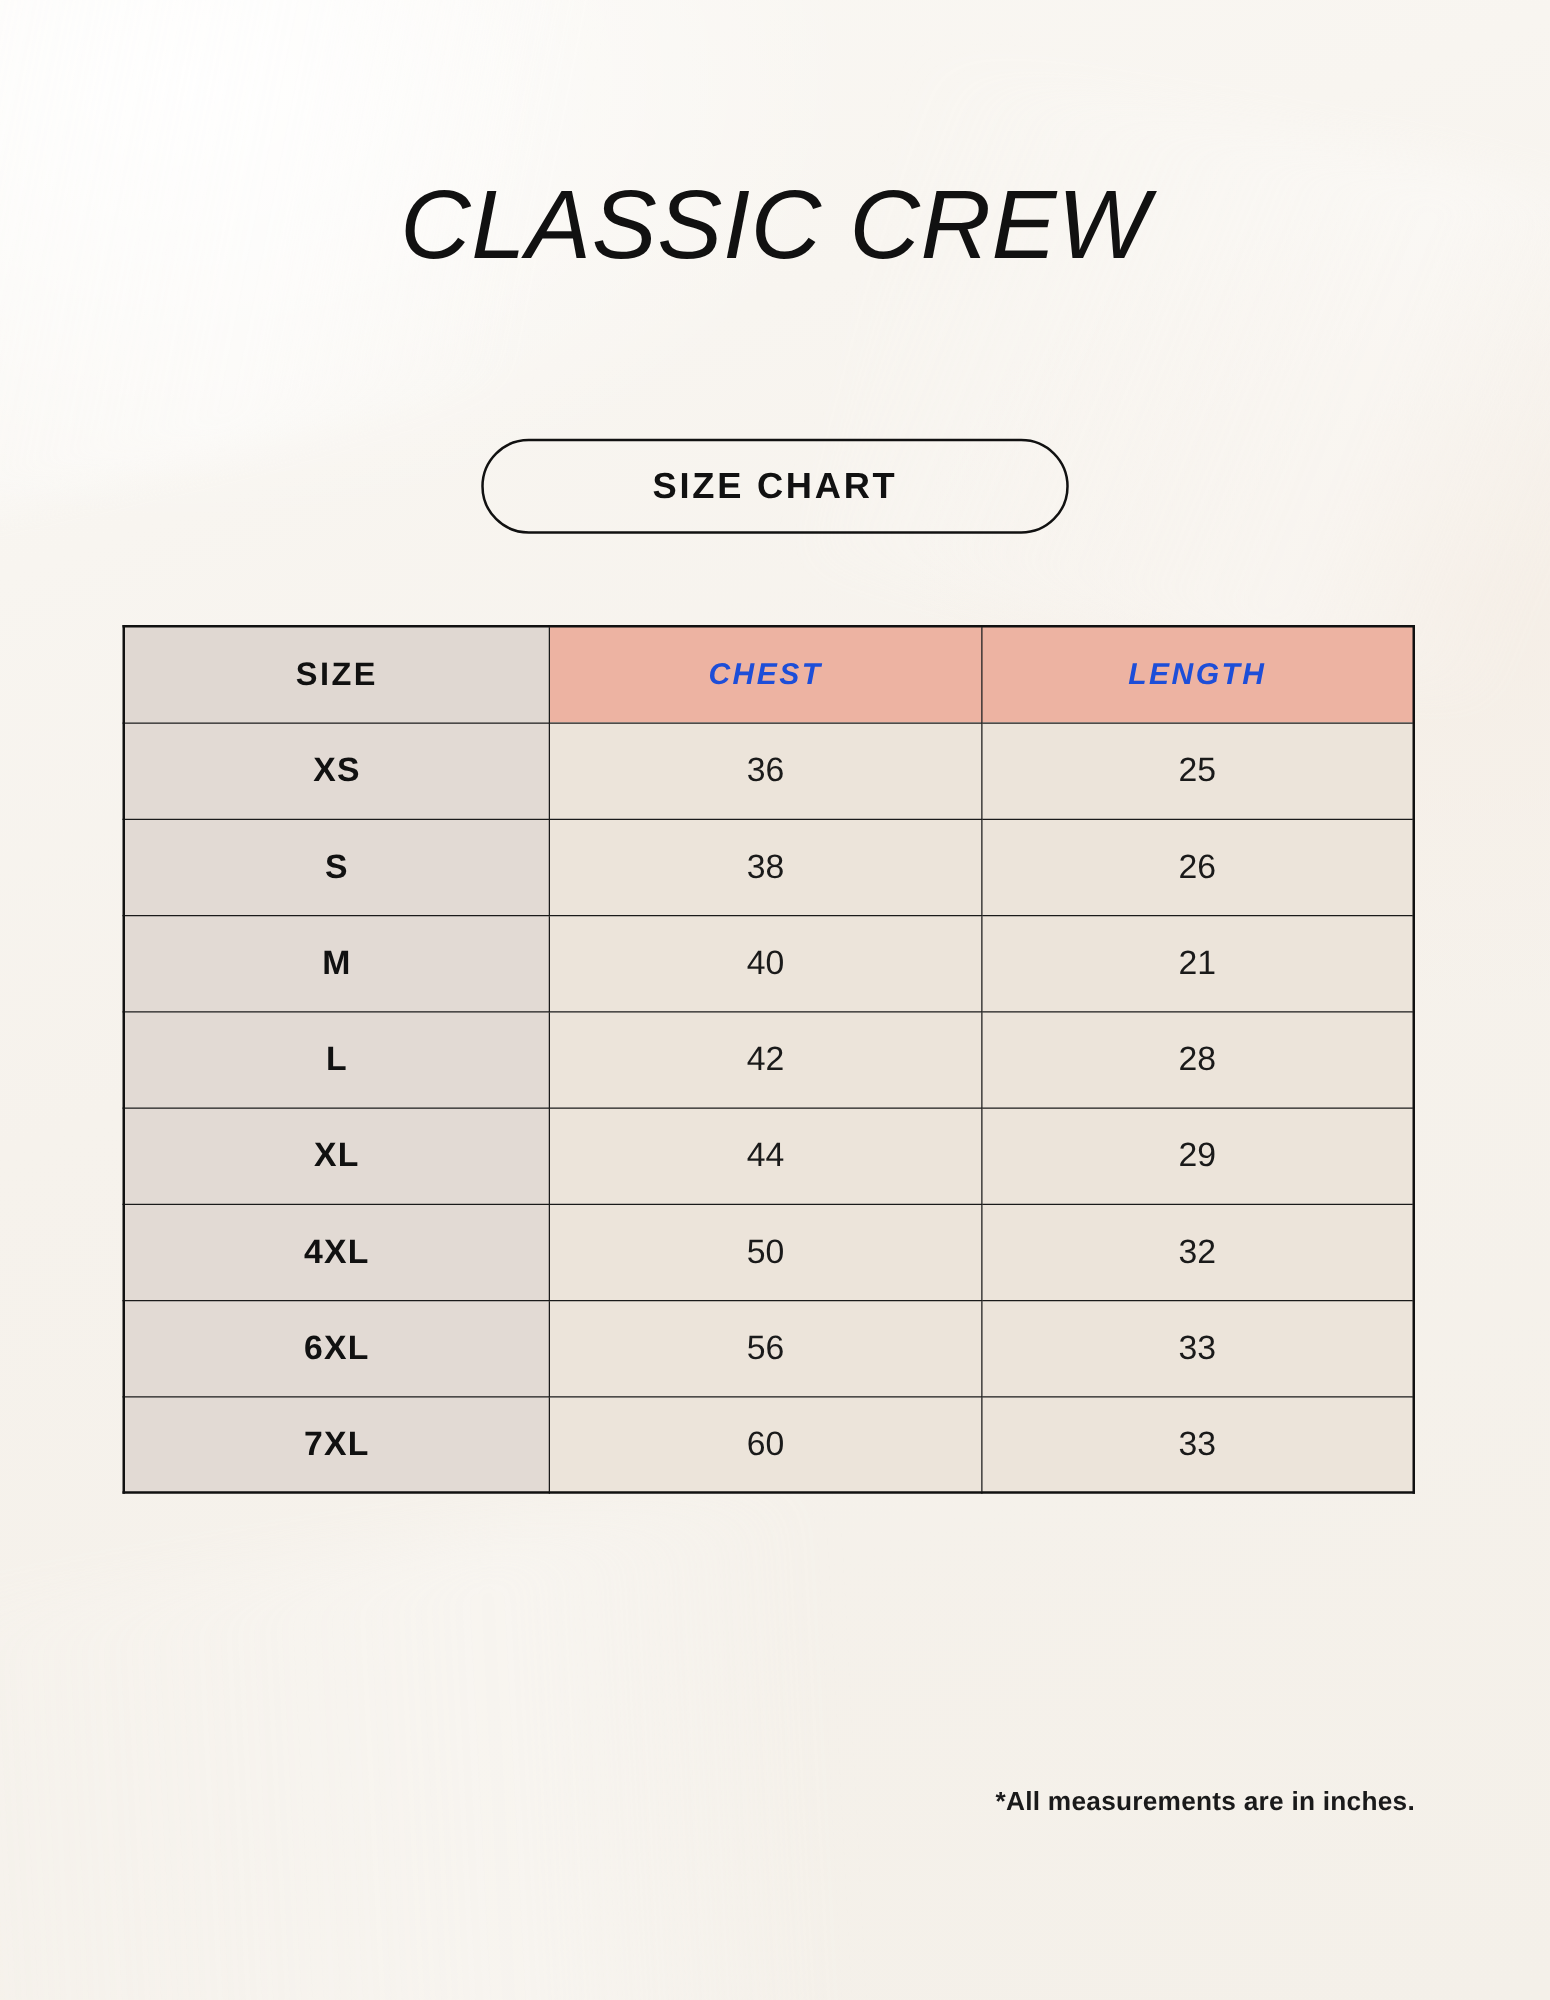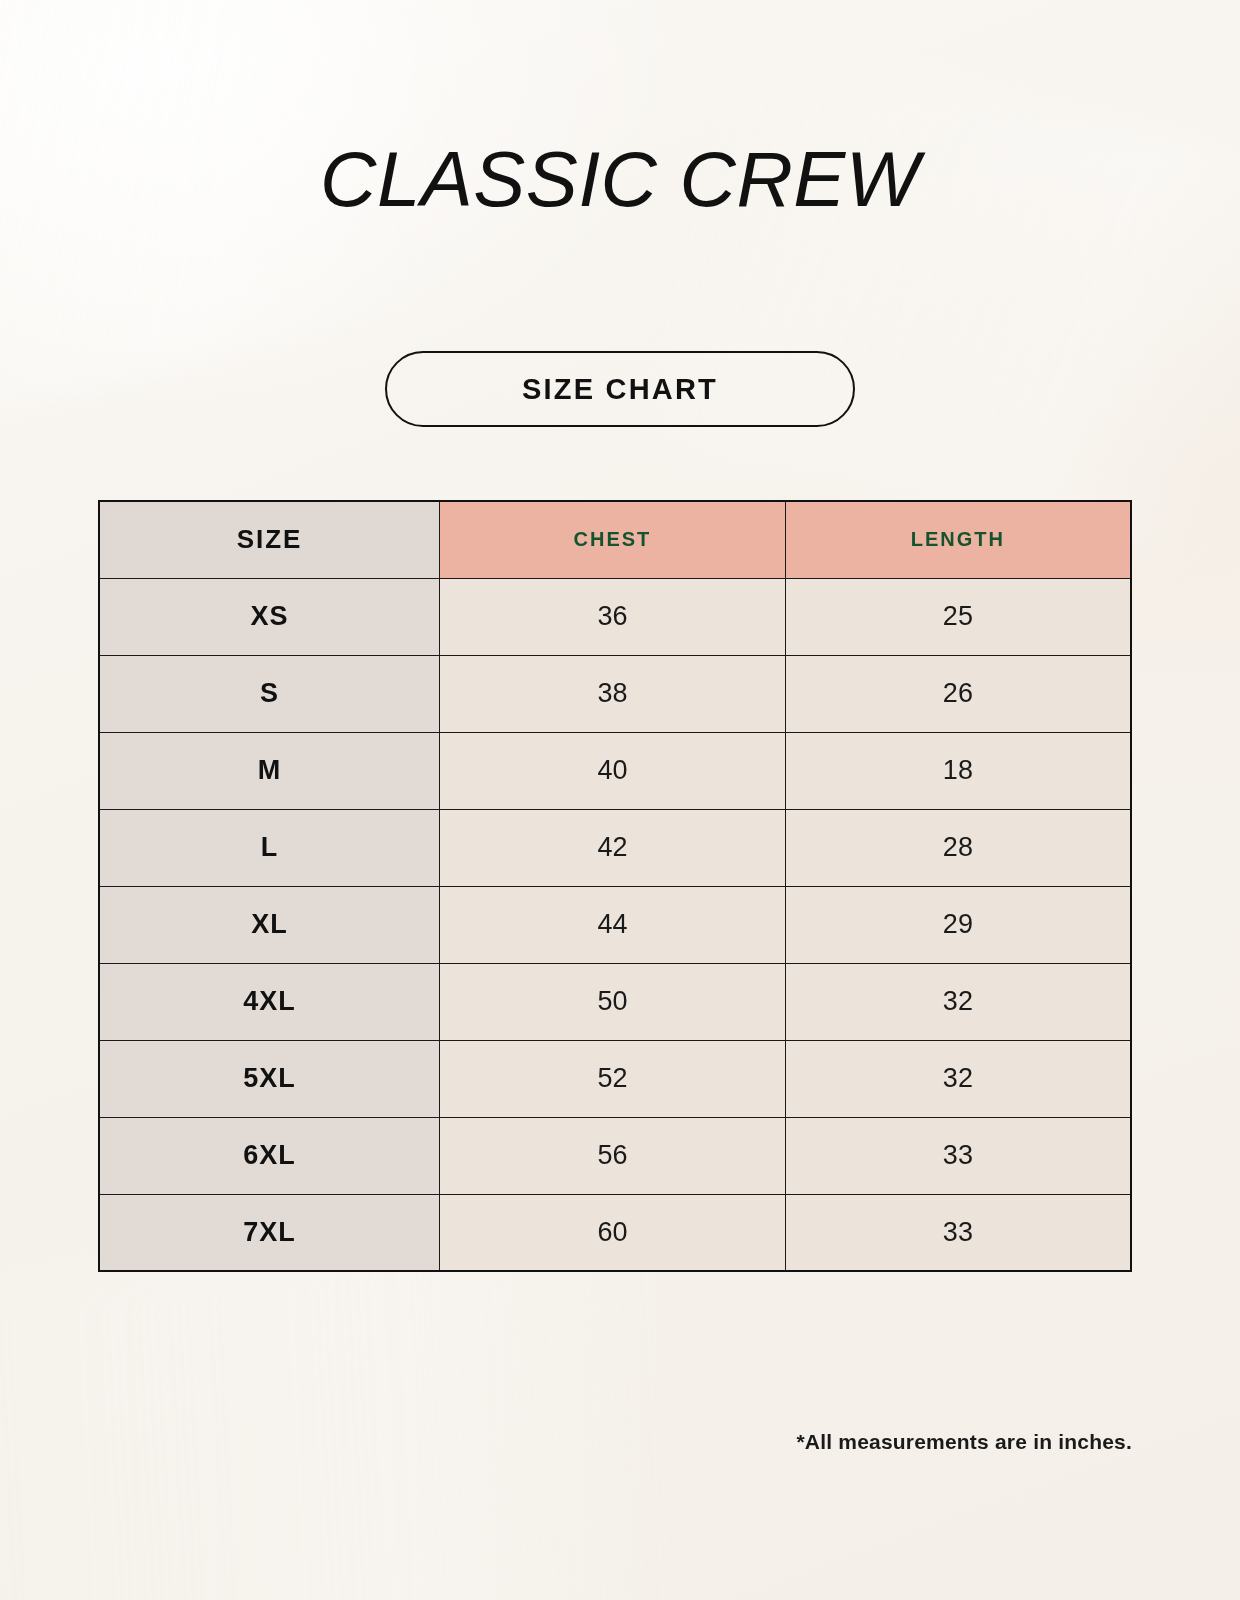--- a/index.html
+++ b/index.html
@@ -121,24 +121,25 @@
   }
   th.h-size {
     background: #e0d8d2;
     font-size: 26px;
     font-weight: 700;
     letter-spacing: 2px;
     color: #111111;
   }
   th.h-measure {
     background: #edb3a2;
-    font-size: 20px;
+    font-size: 24px;
     font-weight: 700;
     letter-spacing: 2px;
-    color: #14532d;
+    color: #1d4ed8;
+    font-style: italic;
   }
   td.cell-size {
     background: #e2dad4;
     font-size: 27px;
     font-weight: 700;
     letter-spacing: 1px;
     color: #111111;
   }
   td.cell-value {
     background: #ece4da;
@@ -198,43 +199,38 @@
           <td class="cell-value">25</td>
         </tr>
         <tr>
           <td class="cell-size">S</td>
           <td class="cell-value">38</td>
           <td class="cell-value">26</td>
         </tr>
         <tr>
           <td class="cell-size">M</td>
           <td class="cell-value">40</td>
-          <td class="cell-value">18</td>
+          <td class="cell-value">21</td>
         </tr>
         <tr>
           <td class="cell-size">L</td>
           <td class="cell-value">42</td>
           <td class="cell-value">28</td>
         </tr>
         <tr>
           <td class="cell-size">XL</td>
           <td class="cell-value">44</td>
           <td class="cell-value">29</td>
         </tr>
         <tr>
           <td class="cell-size">4XL</td>
           <td class="cell-value">50</td>
           <td class="cell-value">32</td>
         </tr>
         <tr>
-          <td class="cell-size">5XL</td>
-          <td class="cell-value">52</td>
-          <td class="cell-value">32</td>
-        </tr>
-        <tr>
           <td class="cell-size">6XL</td>
           <td class="cell-value">56</td>
           <td class="cell-value">33</td>
         </tr>
         <tr>
           <td class="cell-size">7XL</td>
           <td class="cell-value">60</td>
           <td class="cell-value">33</td>
         </tr>
       </tbody>

